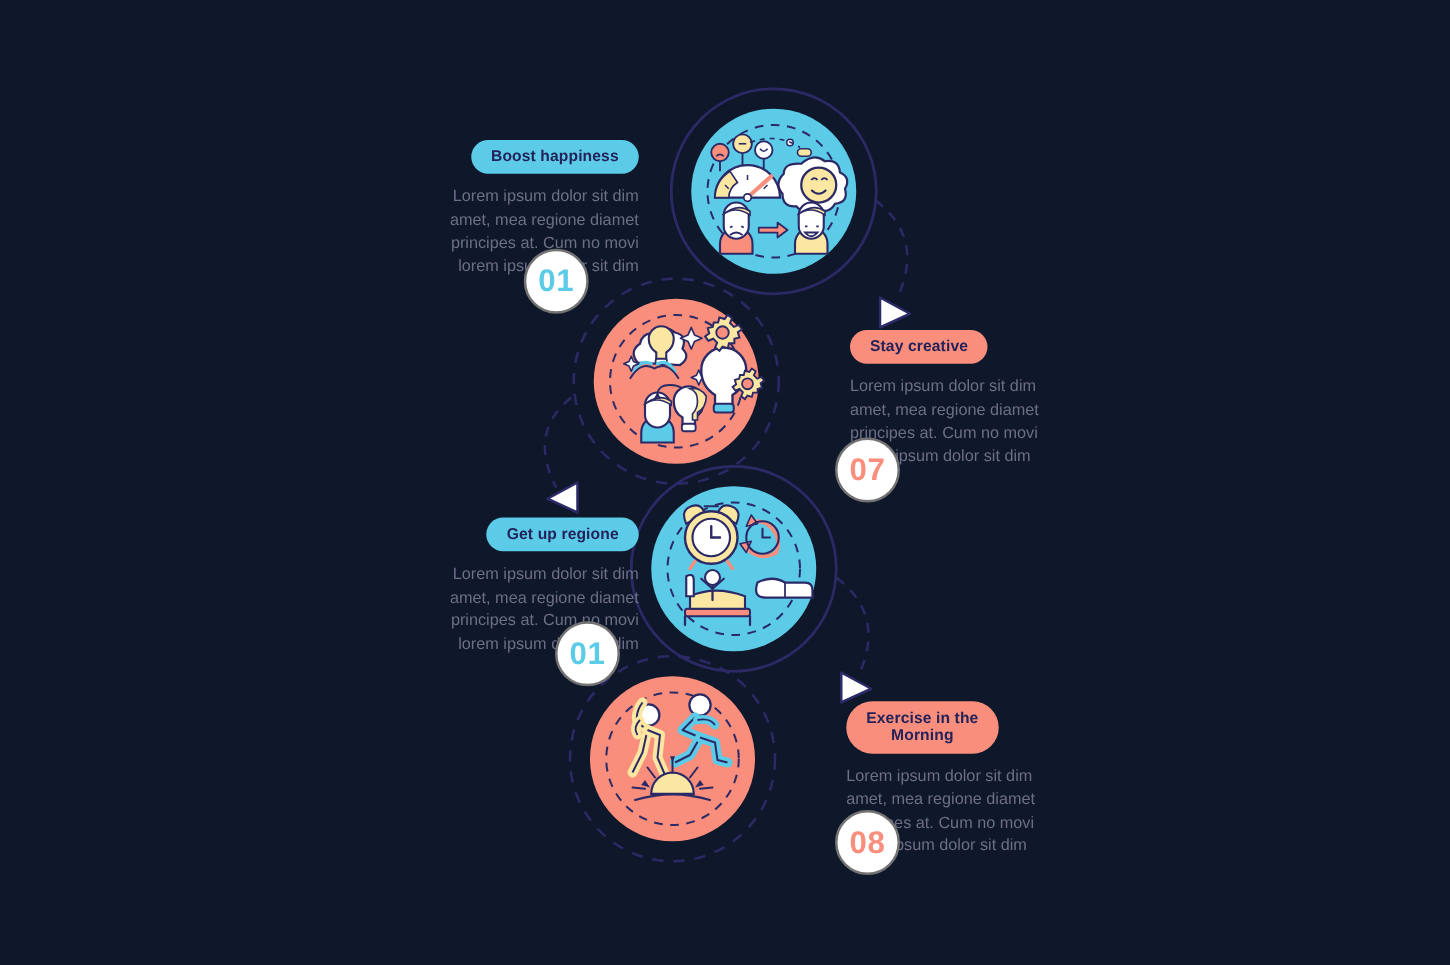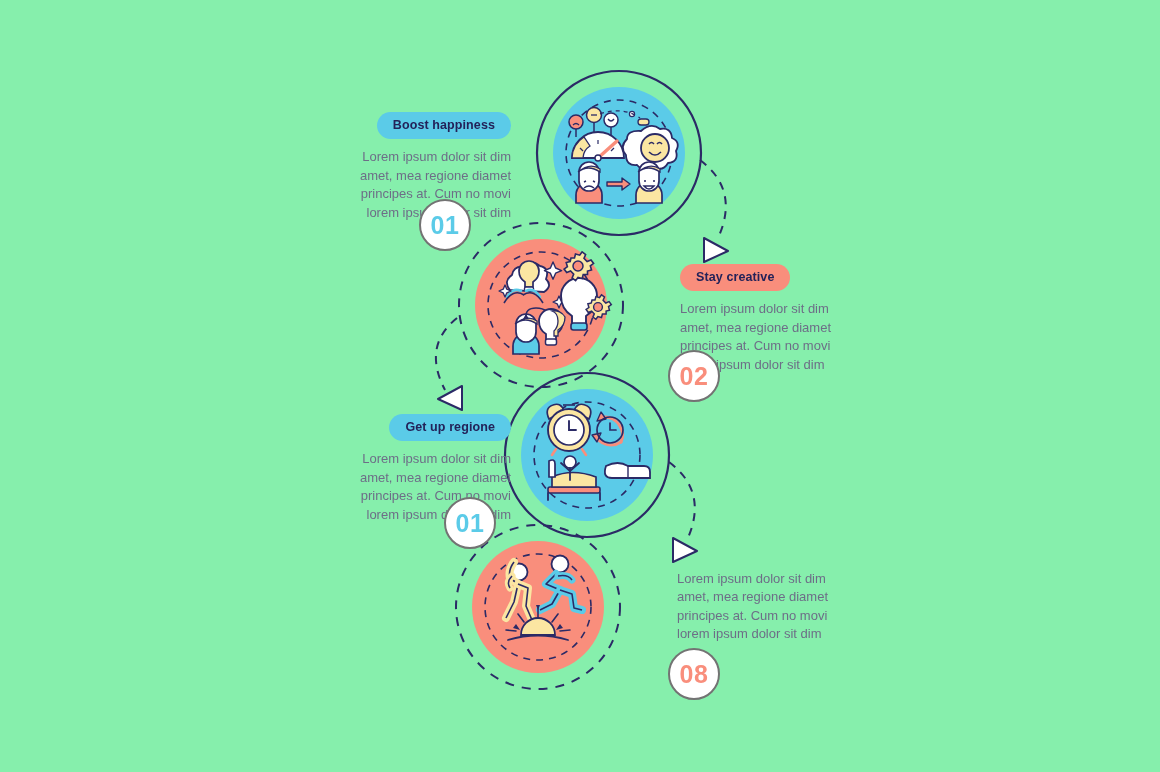--- a/index.html
+++ b/index.html
@@ -12,21 +12,21 @@
     height: 772px;
     font-family: "Liberation Sans", sans-serif;
     overflow: hidden;
     position: relative;
   }
 
   #canvas {
     position: relative;
     width: 1160px;
     height: 772px;
-    background: #86efac;
+    background: #0f172a;
   }
 
   
   #art {
     position: absolute;
     left: 0; top: 0;
     width: 1160px;
     height: 772px;
     pointer-events: none;
   }
@@ -277,35 +277,37 @@
   </div>
 
   <div class="step-text align-left" style="left:649px; top:264px;">
     <span class="pill coral">Stay creative</span>
     <div class="body-copy">Lorem ipsum dolor sit dim
 amet, mea regione diamet
 principes at. Cum no movi
 lorem ipsum dolor sit dim</div>
   </div>
   <div class="num-badge coral" style="left:668px; top:350px;">
-    <span>02</span>
+    <span>07</span>
   </div>
 
   <div class="step-text align-right" style="left:339px; top:414px;">
     <span class="pill cyan">Get up regione</span>
     <div class="body-copy">Lorem ipsum dolor sit dim
 amet, mea regione diamet
 principes at. Cum no movi
 lorem ipsum dolor sit dim</div>
   </div>
   <div class="num-badge cyan" style="left:444px; top:497px;">
     <span>01</span>
   </div>
 
   <div class="step-text align-left" style="left:646px; top:561px;">
+    <span class="pill coral">Exercise in the
+Morning</span>
     <div class="body-copy">Lorem ipsum dolor sit dim
 amet, mea regione diamet
 principes at. Cum no movi
 lorem ipsum dolor sit dim</div>
   </div>
   <div class="num-badge coral" style="left:668px; top:648px;">
     <span>08</span>
   </div>
 
 </div>

